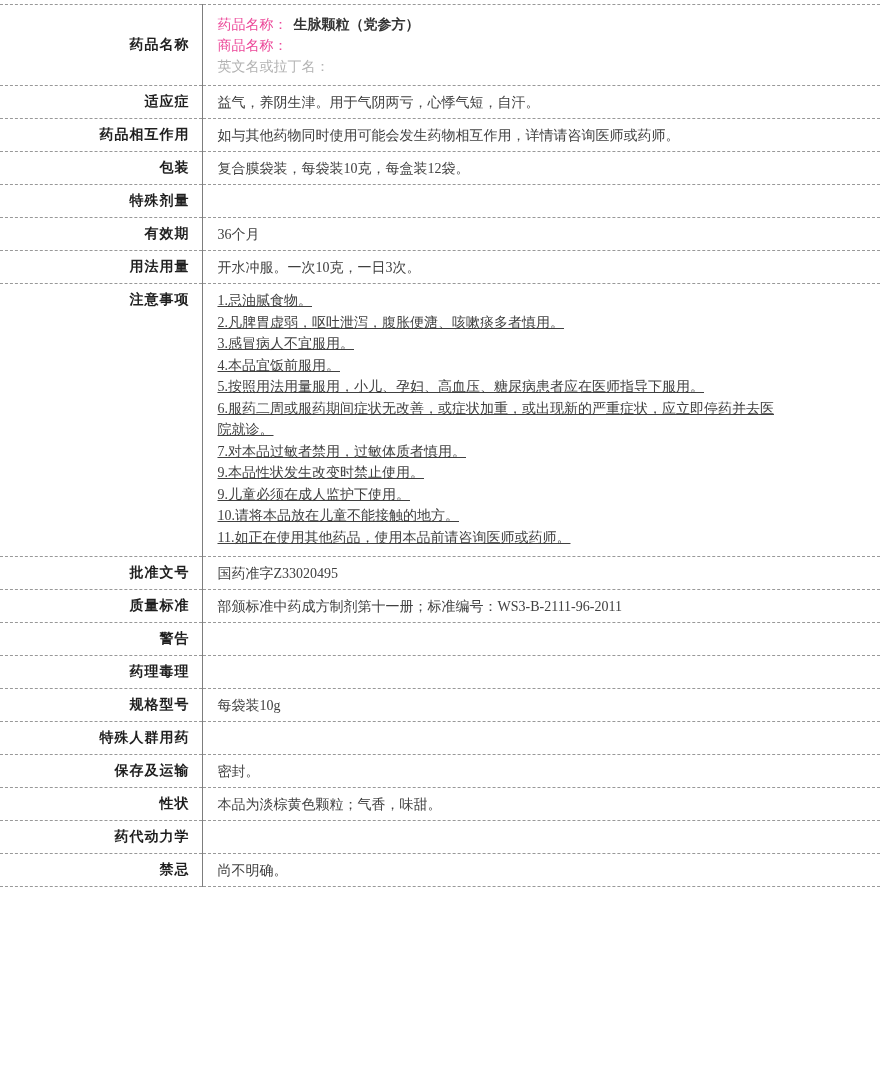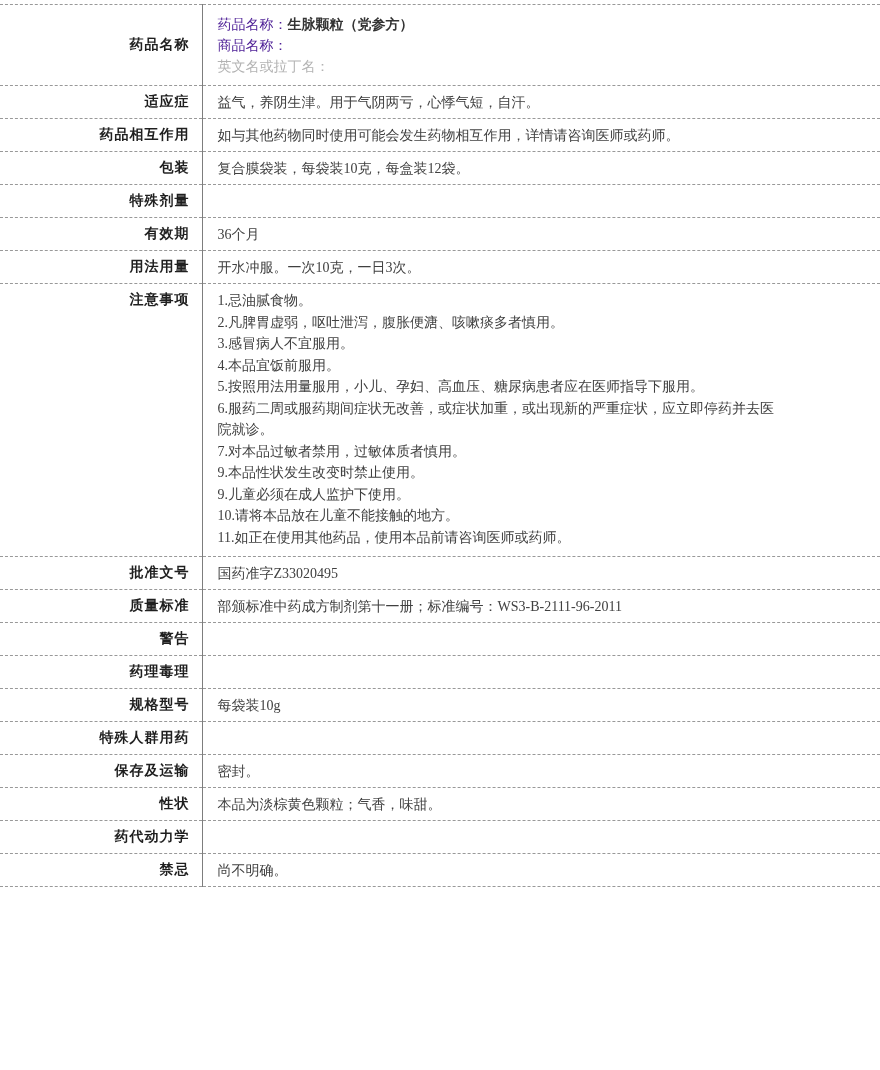--- a/index.html
+++ b/index.html
@@ -45,28 +45,28 @@
     font-size: 14px;
     color: #404040;
     line-height: 21px;
   }
 
   tr.simple-row td { height: 32px; }
 
   
   tr.name-row td { height: 80px; }
   tr.name-row .nline { line-height: 21px; white-space: nowrap; }
-  .muted { color: #4c1d95; }
+  .muted { color: #ec4899; }
   .faint { color: #b3b3b3; }
-  .drug-name { color: #333333; font-weight: bold; }
+  .drug-name { color: #333333; font-weight: bold; margin-left: 6px; }
 
   
   tr.notes-row td { vertical-align: top; }
   tr.notes-row td.lbl { padding-top: 7px; }
-  tr.notes-row td.val { padding-top: 6px; padding-bottom: 8px; }
+  tr.notes-row td.val { padding-top: 6px; padding-bottom: 8px; text-decoration: underline; }
   .notes-list { max-width: 560px; }
   .note-item { line-height: 21.5px; }
 </style>
 </head>
 <body>
 
 <table class="drug-table">
   <colgroup>
     <col class="c-label">
     <col class="c-value">

